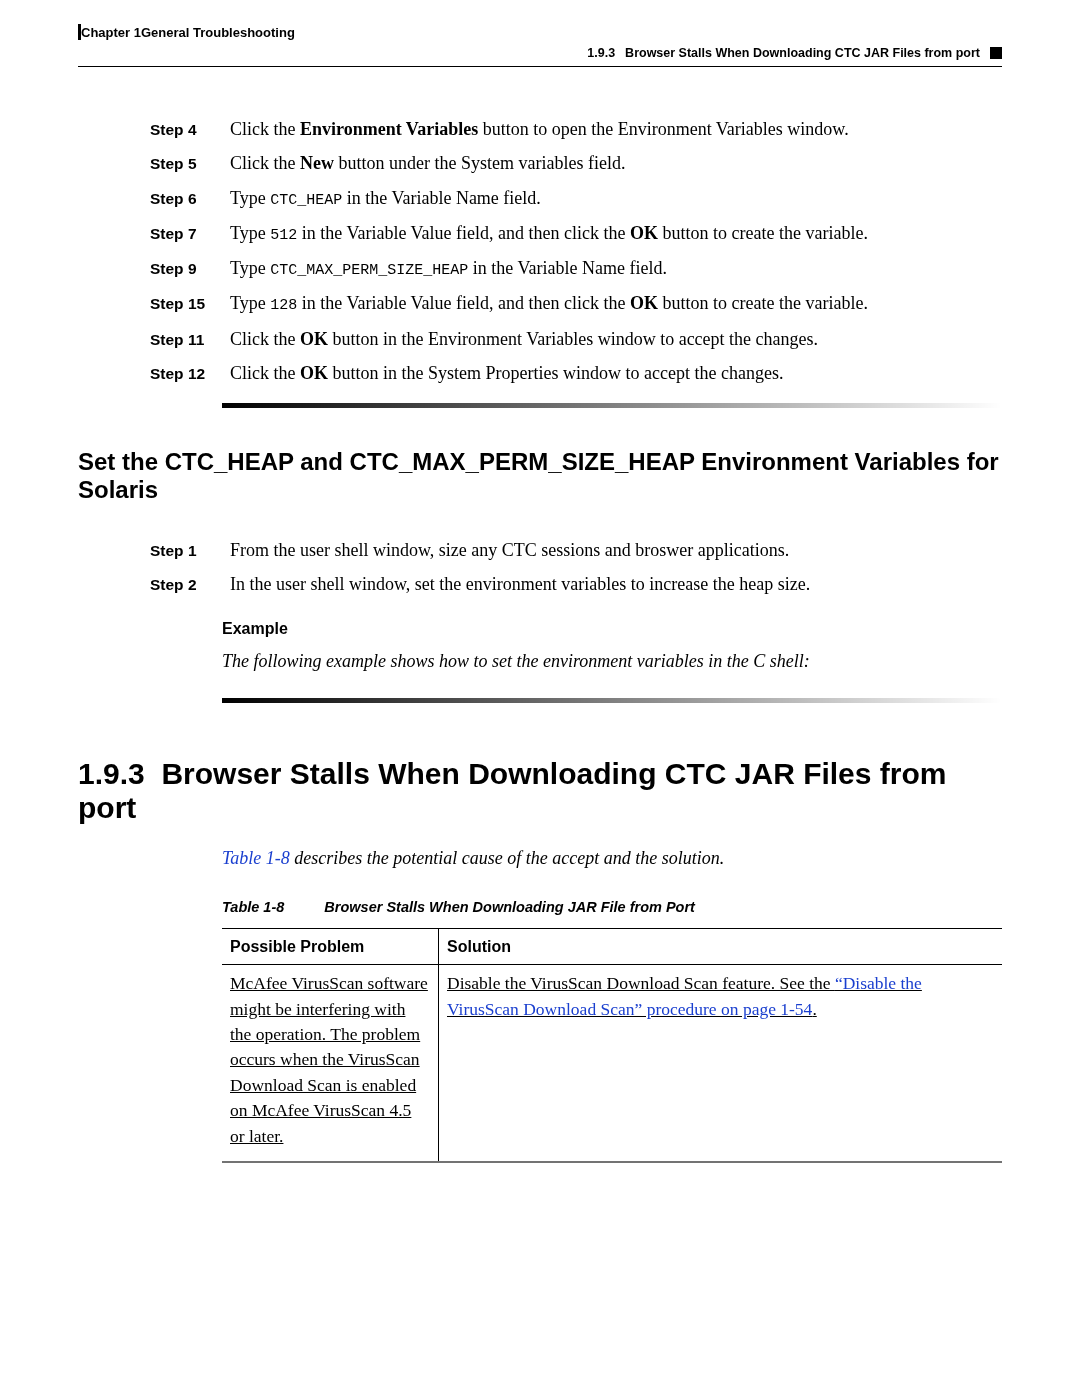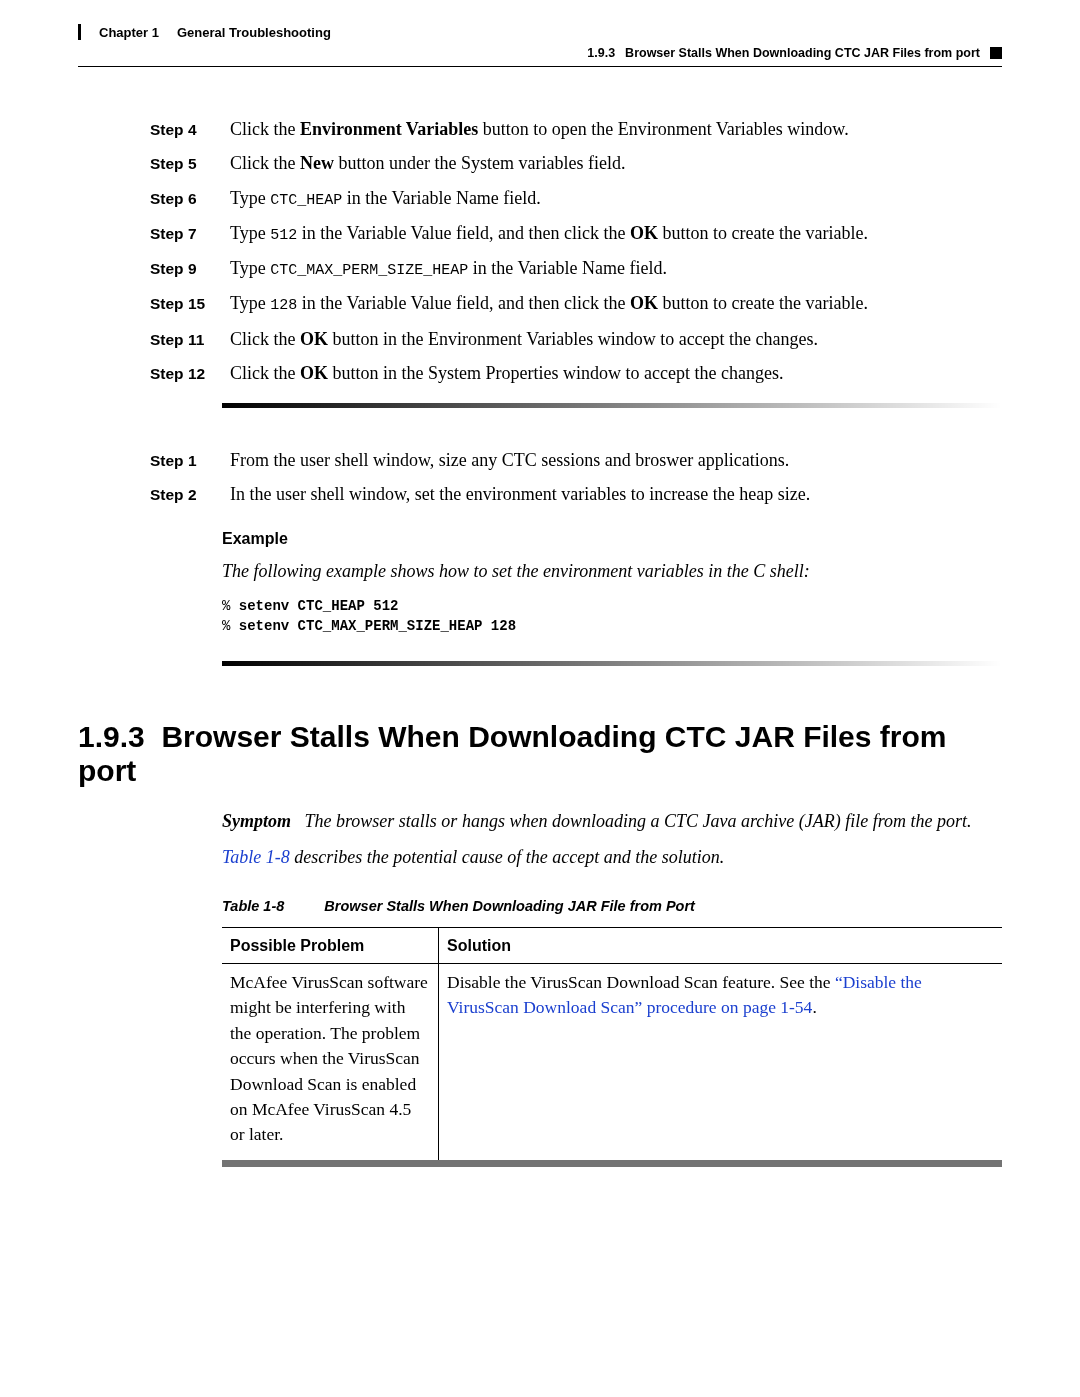--- a/index.html
+++ b/index.html
@@ -14,21 +14,21 @@
     box-sizing: border-box;
     padding: 24px 78px 30px 78px;
   }
   
   .hdr {
     font-family: Arial, Helvetica, sans-serif;
     font-size: 13px;
     margin-bottom: 6px;
     display: flex;
     align-items: center;
-    gap: 18px;
+    gap: 0;
   }
   .hdr .rule {
     display: inline-block;
     width: 3px;
     height: 16px;
     background: #000;
   }
   .hdr .chap { font-weight: bold; }
   .hdr .title { font-weight: bold; }
   .subhdr {
@@ -133,22 +133,23 @@
     font-weight: bold;
     font-size: 16px;
     text-align: left;
     border-top: 1.5px solid #000;
     border-bottom: 1px solid #000;
     padding: 6px 8px;
   }
   table.pt td {
     vertical-align: top;
     padding: 6px 8px 12px 8px;
-    border-bottom: 7px solid #737373;
+    border-bottom: 2px solid #737373;
     line-height: 1.45;
+    text-decoration: underline;
   }
   table.pt th:first-child, table.pt td:first-child {
     width: 200px;
     border-right: 1px solid #000;
   }
 </style>
 </head>
 <body>
 
 <div class="page">
@@ -194,51 +195,46 @@
         <div class="step-label">Step 11</div>
         <div class="step-body">Click the <b>OK</b> button in the Environment Variables window to accept the changes.</div>
       </div>
       <div class="step-row">
         <div class="step-label">Step 12</div>
         <div class="step-body">Click the <b>OK</b> button in the System Properties window to accept the changes.</div>
       </div>
     </div>
   <div class="divider"></div>
 
+  <div class="h2">Set the CTC_HEAP and CTC_MAX_PERM_SIZE_HEAP Environment Variables for Solaris</div>
 
   <div class="steps" id="steps-b">
       <div class="step-row">
         <div class="step-label">Step 1</div>
         <div class="step-body">From the user shell window, size any CTC sessions and broswer applications.</div>
       </div>
       <div class="step-row">
         <div class="step-label">Step 2</div>
         <div class="step-body">In the user shell window, set the environment variables to increase the heap size.</div>
       </div>
     </div>
 
   <div class="indent-body">
     <div class="example-label">Example</div>
     <div class="para">The following example shows how to set the environment variables in the C shell:</div>
-    <div class="codeblock"><span class="pct">% </span><span>setenv CTC_HEAP 512</span>
-<span class="pct">% </span><span>setenv CTC_MAX_PERM_SIZE_HEAP 128</span></div>
   </div>
 
   <div class="divider" style="margin-top:24px;"></div>
 
   <div class="h1">
     <span>1.9.3</span>&nbsp;
     <span>Browser Stalls When Downloading CTC JAR Files from port</span>
   </div>
 
   <div class="indent-body">
-    <p class="para">
-      <b>Symptom</b>&nbsp;&nbsp;
-      <span>The browser stalls or hangs when downloading a CTC Java archive (JAR) file from the port.</span>
-    </p>
     <p class="para">
       <span class="link">Table 1-8</span><span> describes the potential cause of the accept and the solution.</span>
     </p>
 
     <div class="table-caption">
       <span>Table 1-8</span>
       <span>Browser Stalls When Downloading JAR File from Port</span>
     </div>
 
     <table class="pt">

